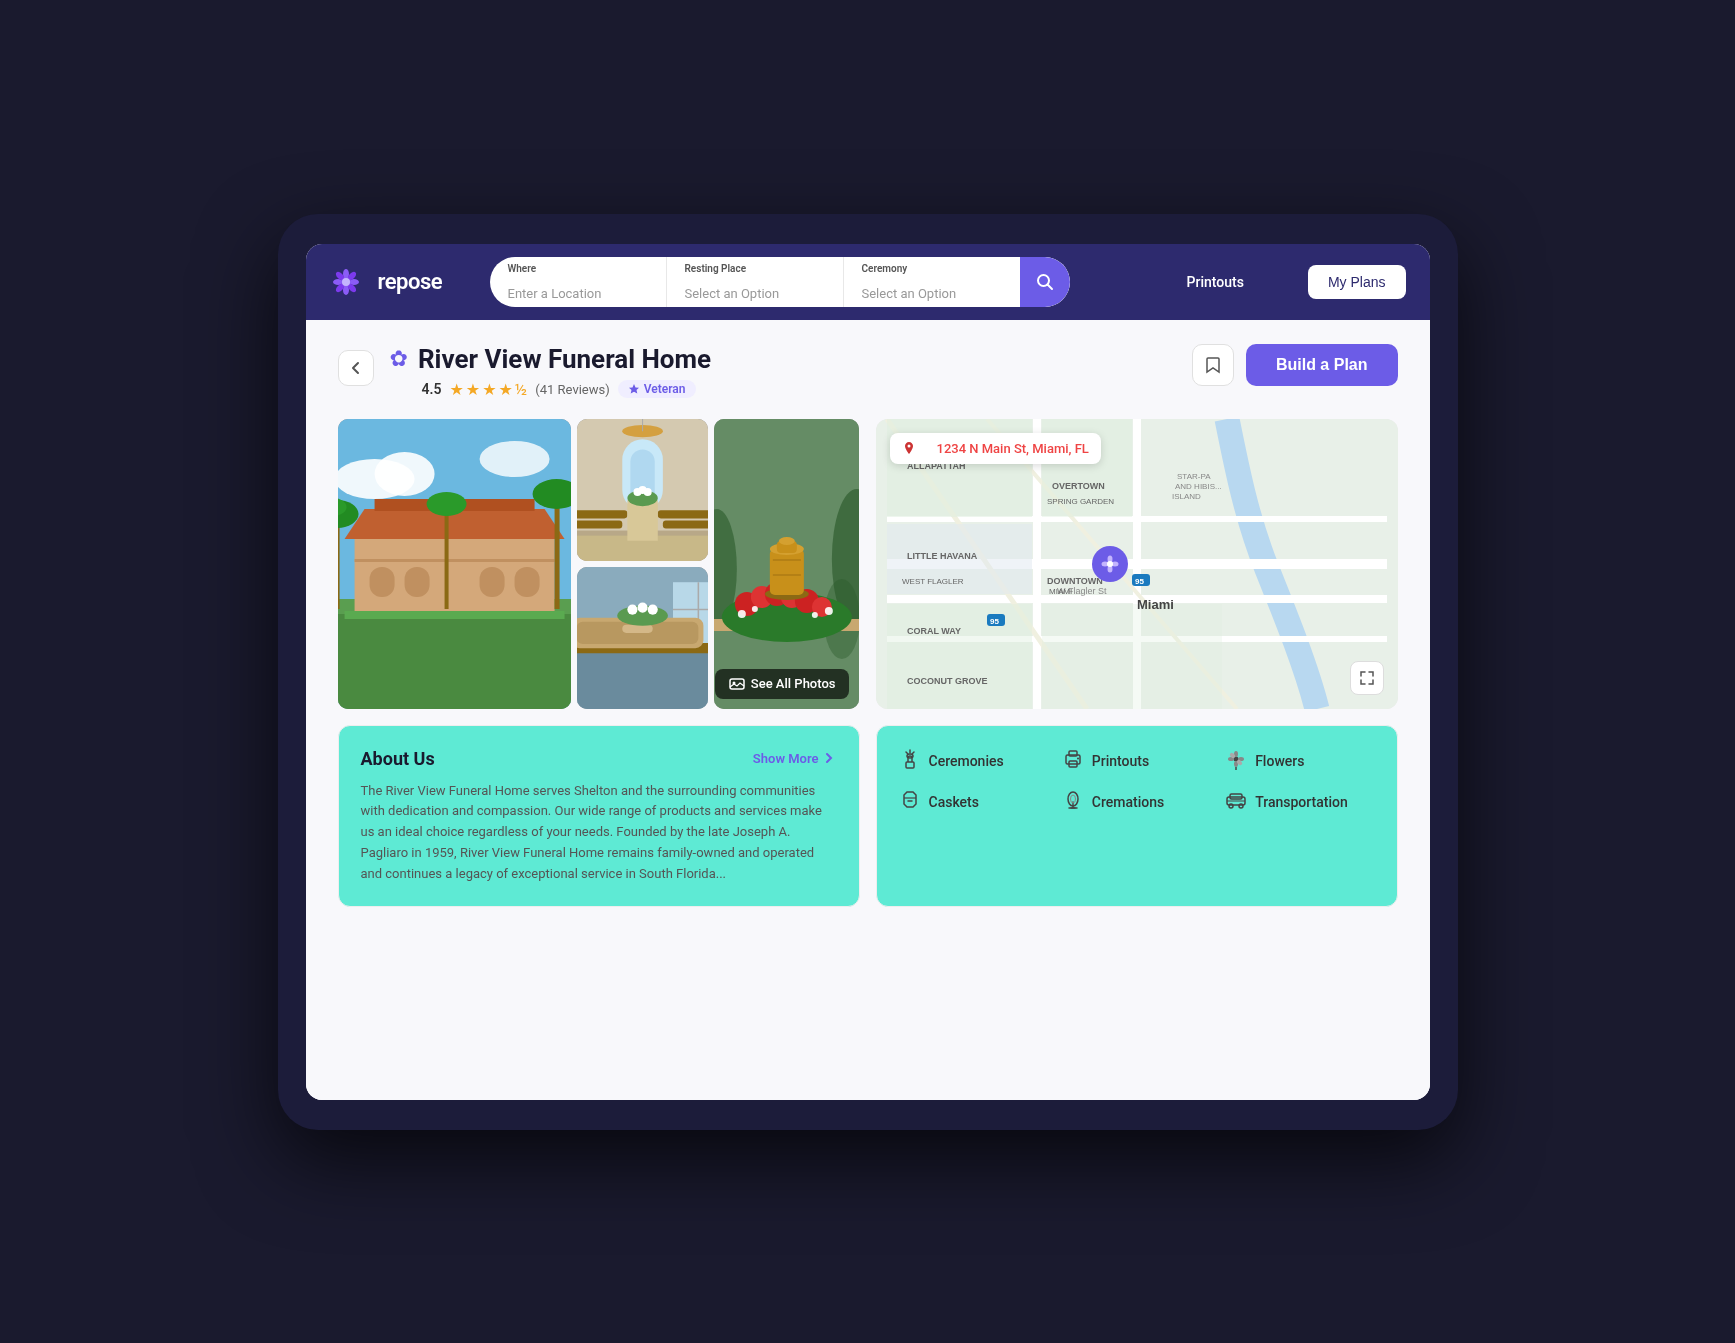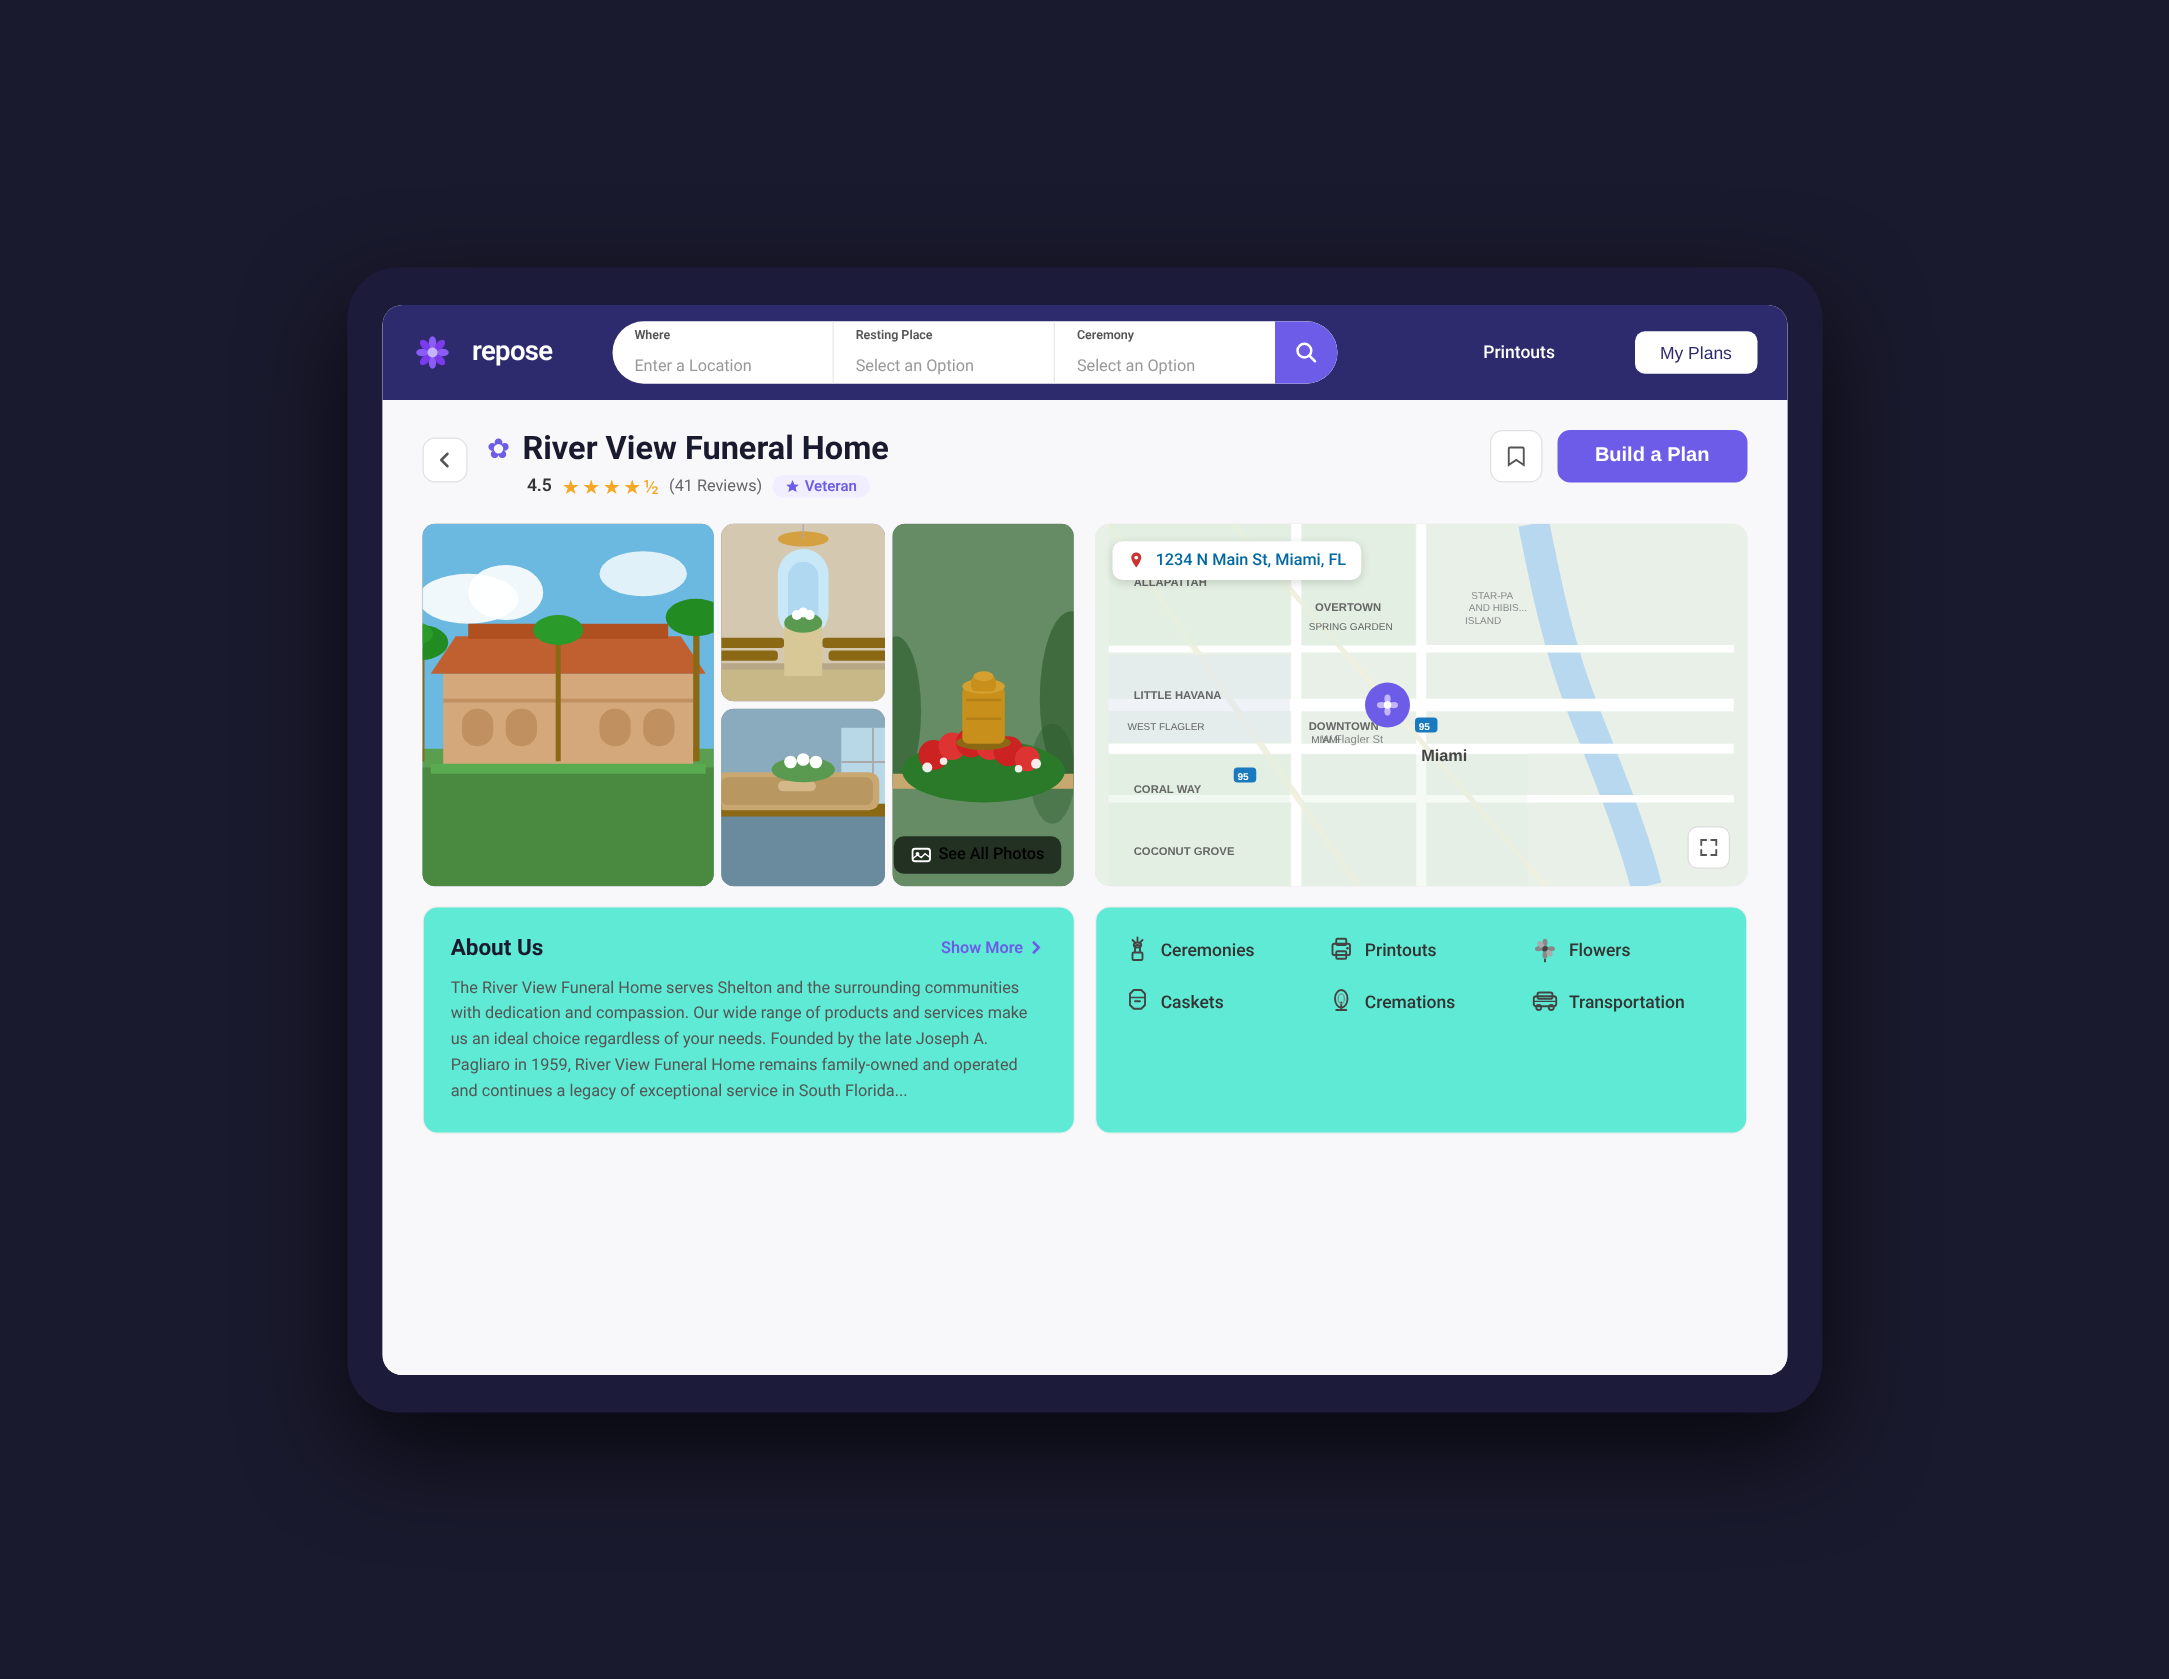--- a/index.html
+++ b/index.html
@@ -239,21 +239,21 @@
       height: 100%;
     }
     .gallery-last {
       position: relative;
     }
     .see-all-overlay {
       position: absolute;
       bottom: 10px;
       right: 10px;
       background: rgba(0,0,0,0.65);
-      color: #000000;
+      color: #ffffff;
       font-size: 13px;
       font-weight: 500;
       padding: 7px 14px;
       border-radius: 8px;
       display: flex;
       align-items: center;
       gap: 6px;
       cursor: pointer;
     }
     
@@ -272,24 +272,24 @@
     }
     .map-address {
       position: absolute;
       top: 14px;
       left: 14px;
       background: #fff;
       border-radius: 8px;
       padding: 8px 12px;
       font-size: 13px;
       font-weight: 500;
-      color: #0369a1;
-      display: flex;
-      align-items: center;
-      gap: 9px;
+      color: #ef4444;
+      display: flex;
+      align-items: center;
+      gap: 21px;
       box-shadow: 0 2px 8px rgba(0,0,0,0.15);
     }
     .map-expand-btn {
       position: absolute;
       bottom: 14px;
       right: 14px;
       background: #fff;
       border: 1px solid #ddd;
       border-radius: 8px;
       width: 34px;

